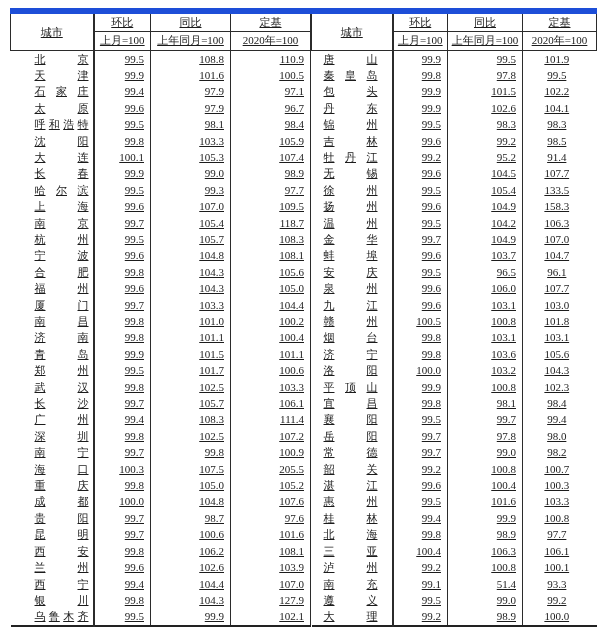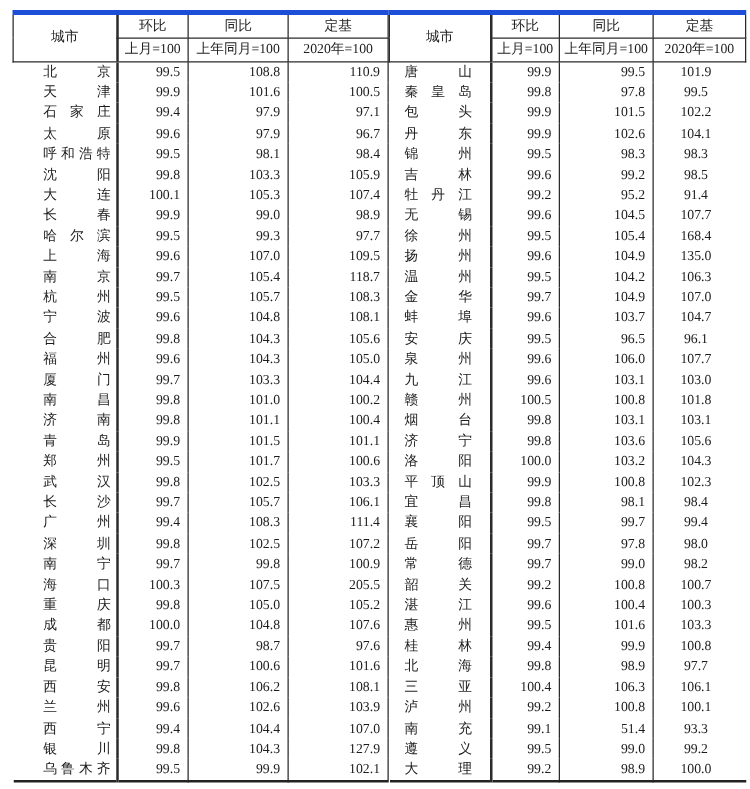--- a/index.html
+++ b/index.html
@@ -4,21 +4,21 @@
 <style>
   html,body{margin:0;padding:0;}
   body{
     width:600px;height:631px;background:#ffffff;overflow:hidden;
     font-family:"Liberation Serif","DejaVu Serif",serif;
     color:#1c1c1c;
   }
   .wrap{position:absolute;top:8px;left:10px;display:flex;align-items:flex-start;}
   table.price-table{
     border-collapse:collapse;table-layout:fixed;
-    border-top:4px solid #1d4ed8;border-bottom:2px solid #222;
+    border-top:6px solid #1d4ed8;border-bottom:2px solid #222;text-decoration:underline;
   }
   th{
     border:1px solid #2b2b2b;font-weight:normal;
     font-size:11px;padding:0;text-align:center;line-height:1.1;
     color:#1c1c1c;
   }
   tr.h1{height:20px;}
   tr.h2{height:19px;}
   th.city-h{border-right:2px solid #2b2b2b;}
   tbody td{height:16.4px;padding:0;font-size:11px;line-height:16.4px;}
@@ -565,32 +565,32 @@
         </tr>
         <tr>
           <td class="city">
             <span class="cname">
               <span>徐</span>
               <span>州</span>
             </span>
           </td>
           <td class="num c1">99.5</td>
           <td class="num c2">105.4</td>
-          <td class="num c3">168.4</td>
+          <td class="num c3">133.5</td>
         </tr>
         <tr>
           <td class="city">
             <span class="cname">
               <span>扬</span>
               <span>州</span>
             </span>
           </td>
           <td class="num c1">99.6</td>
           <td class="num c2">104.9</td>
-          <td class="num c3">135.0</td>
+          <td class="num c3">158.3</td>
         </tr>
         <tr>
           <td class="city">
             <span class="cname">
               <span>温</span>
               <span>州</span>
             </span>
           </td>
           <td class="num c1">99.5</td>
           <td class="num c2">104.2</td>

